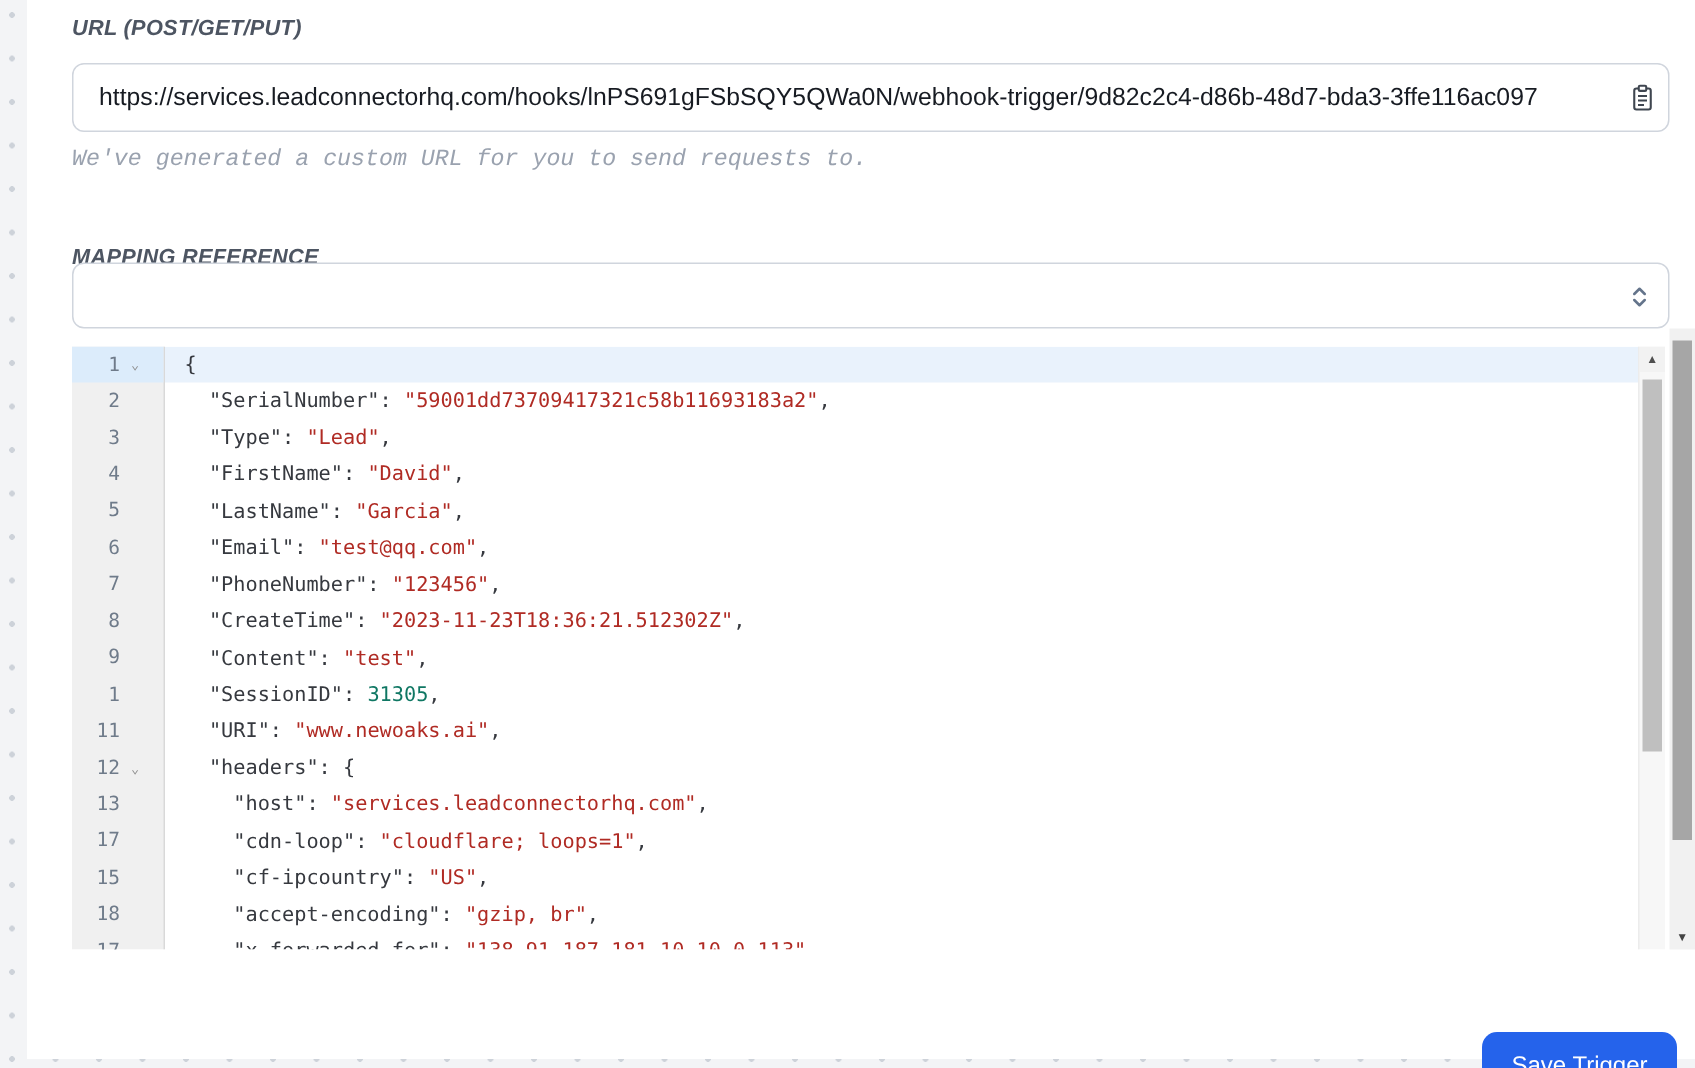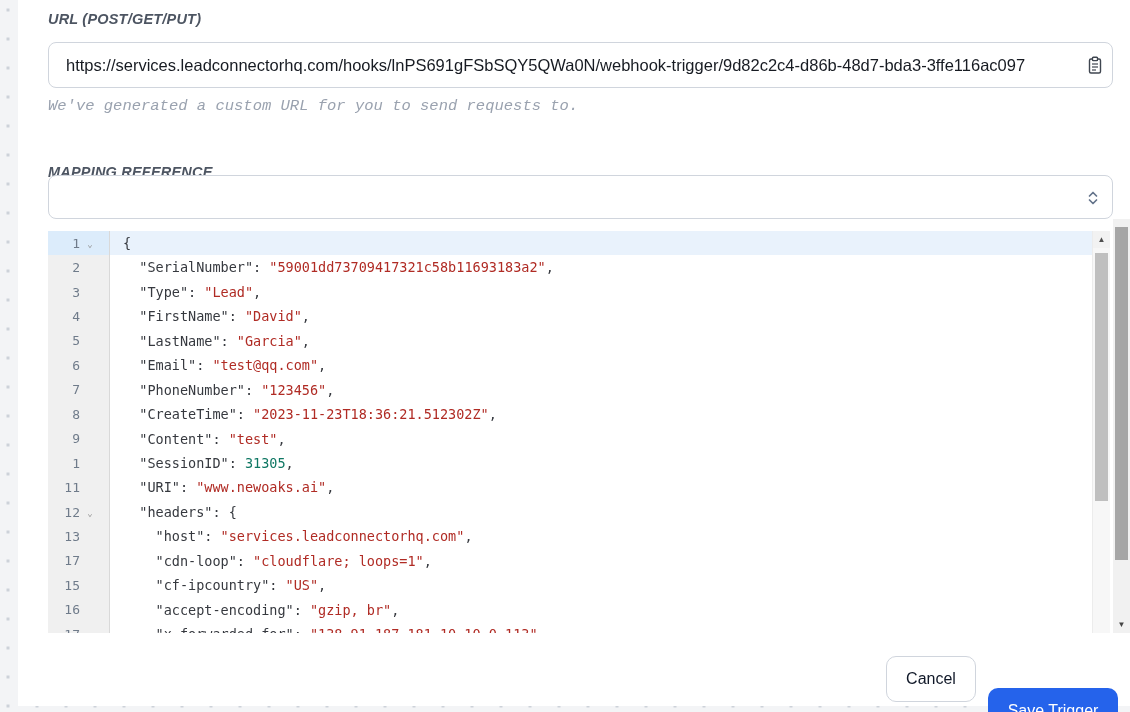--- a/index.html
+++ b/index.html
@@ -164,21 +164,21 @@
         </div>
         <div class="gcell">
           <span class="lnum">17</span>
           <span class="fold"></span>
         </div>
         <div class="gcell">
           <span class="lnum">15</span>
           <span class="fold"></span>
         </div>
         <div class="gcell">
-          <span class="lnum">16</span>
+          <span class="lnum">18</span>
           <span class="fold"></span>
         </div>
         <div class="gcell">
           <span class="lnum">17</span>
           <span class="fold"></span>
         </div>
       </div>
     <div class="codearea">
         <div class="crow act"><span class="tk-t">{</span></div>
         <div class="crow"><span class="tk-t">  "SerialNumber": </span><span class="tk-s">"59001dd73709417321c58b11693183a2"</span><span class="tk-t">,</span></div>
@@ -202,16 +202,15 @@
       <div class="btn">▲</div>
       <div class="thumb"></div>
     </div>
   </div>
 
   <div class="out-sb">
     <div class="thumb"></div>
     <div class="btn">▼</div>
   </div>
 
-  <button class="btn-cancel">Cancel</button>
   <button class="btn-save">Save Trigger</button>
 
 </div>
 
 </body></html>

